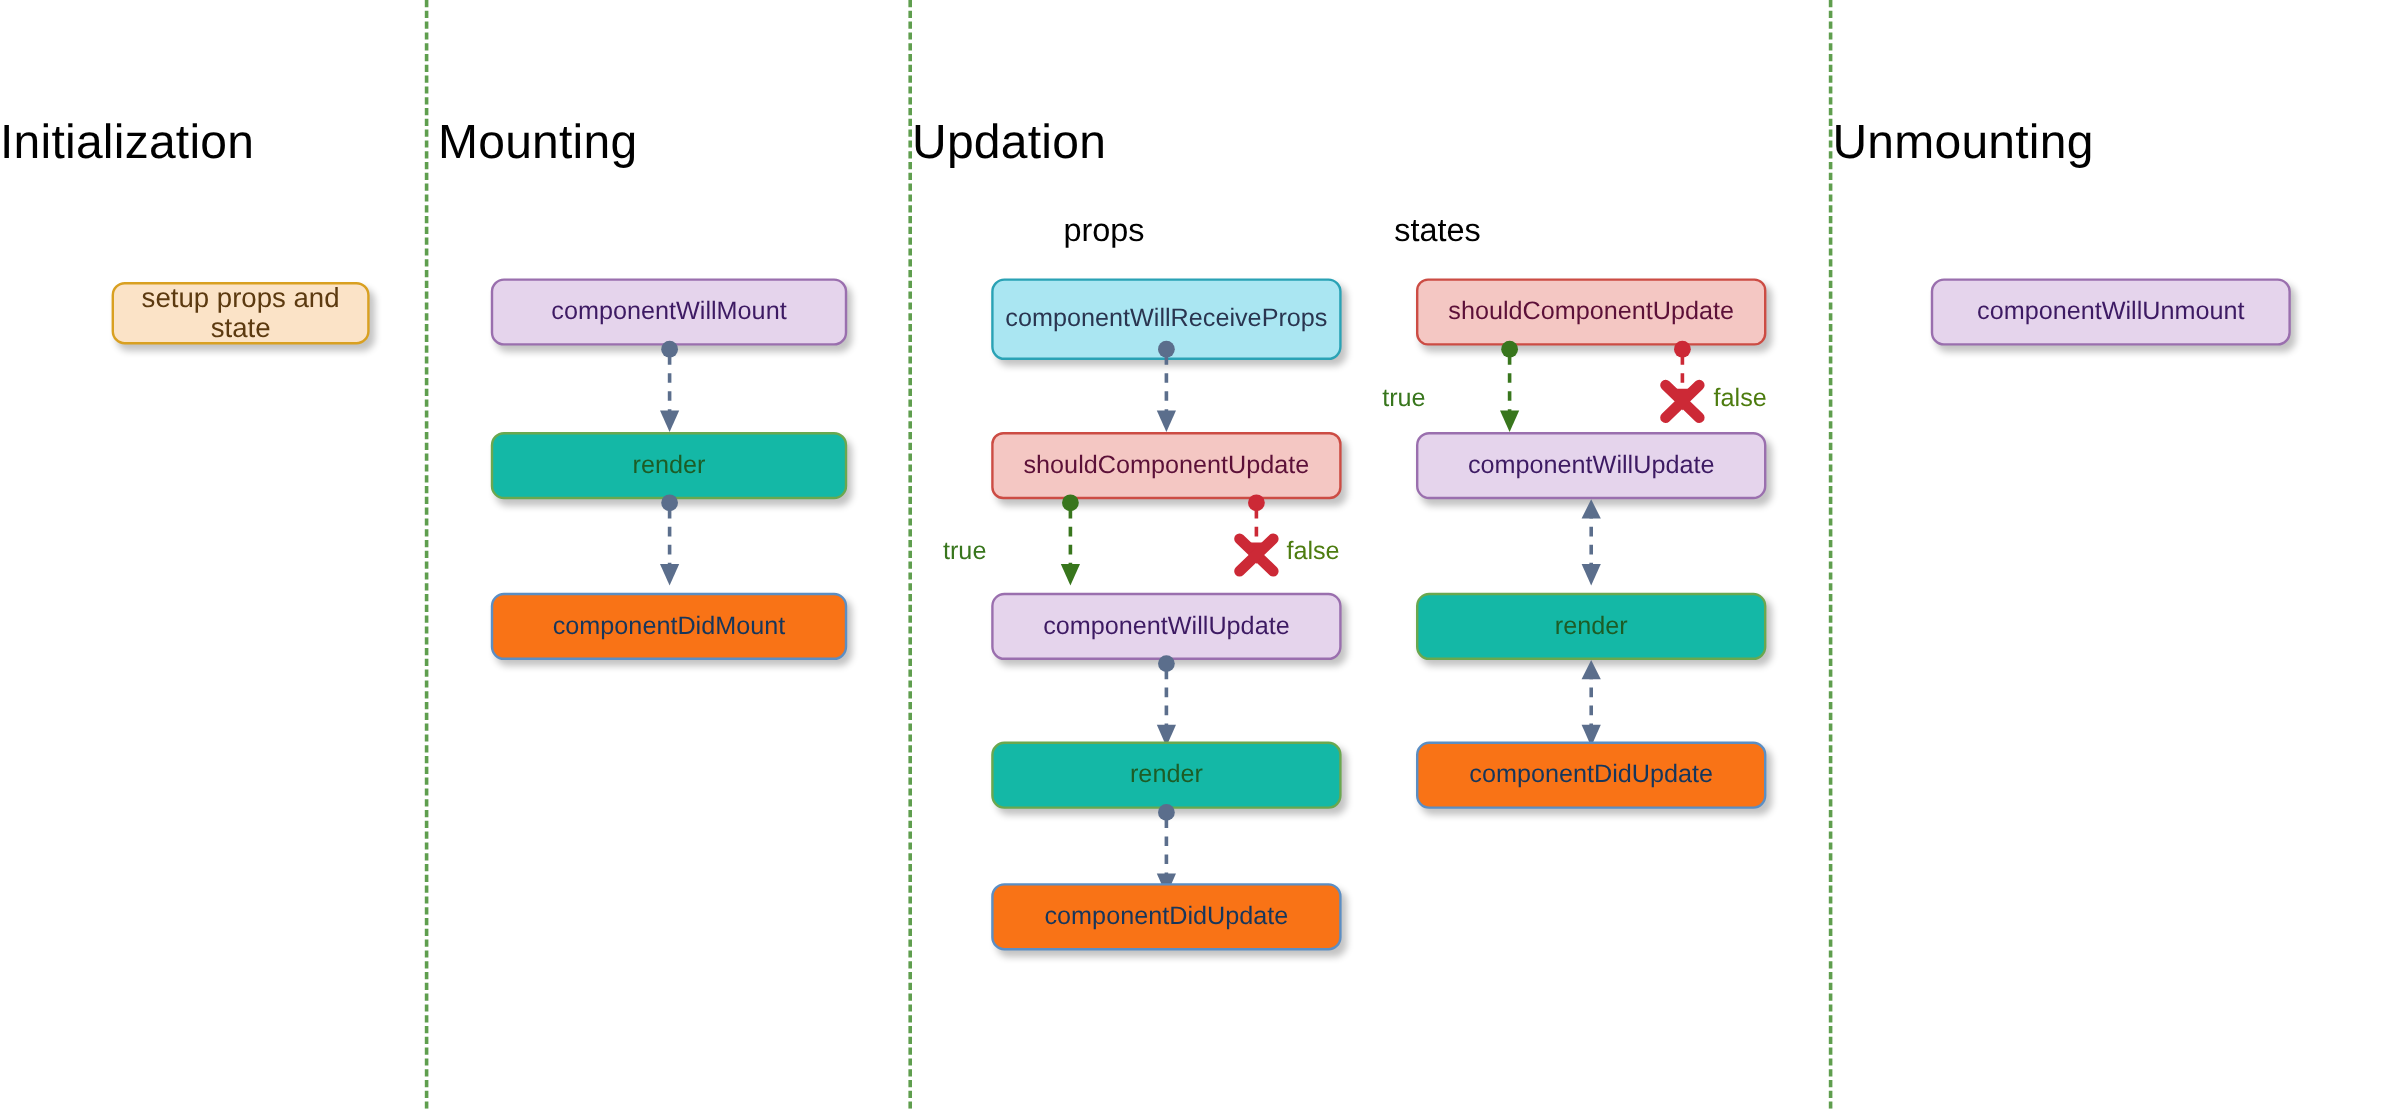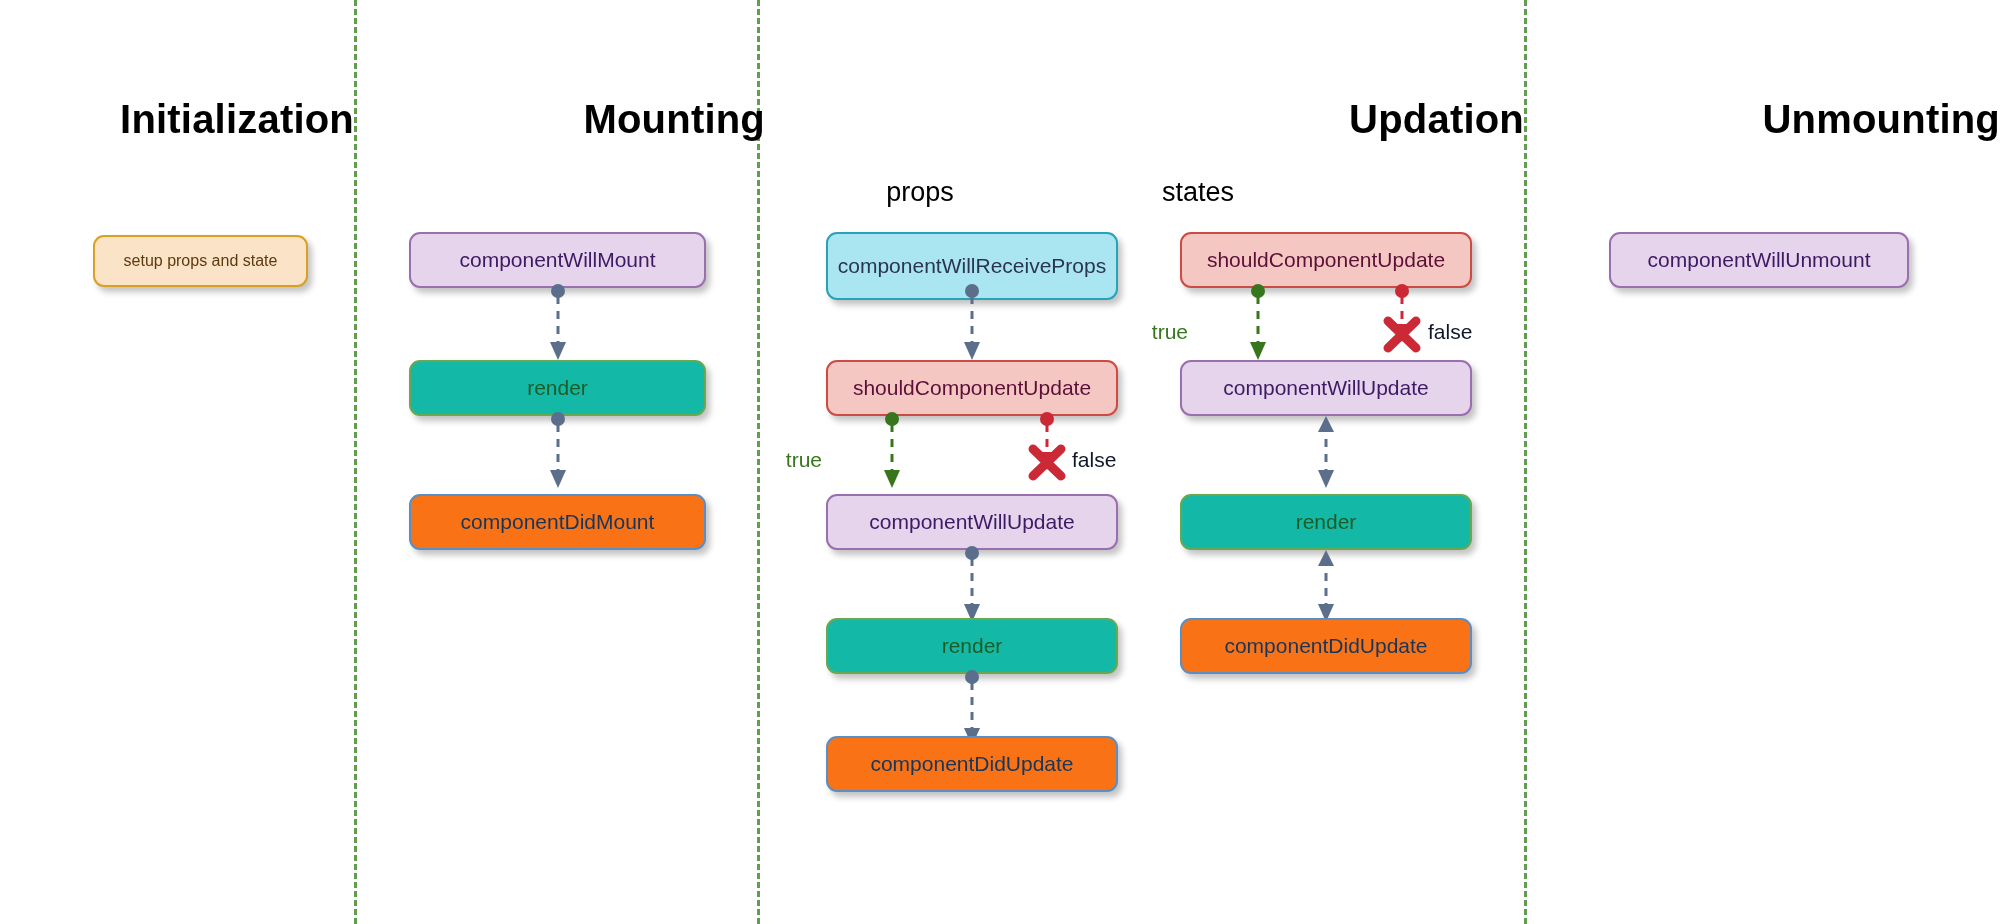--- a/index.html
+++ b/index.html
@@ -13,59 +13,59 @@
 
   
   .divider {
     position: absolute; top: 0; width: 0;
     border-left: 3px dashed #5f9e4e;
     height: 924px;
   }
 
   
   .section-title {
-    position: absolute; text-align: right;
-    font-size: 40px; font-weight: 700; color: #000000;
+    position: absolute; text-align: left;
+    font-size: 40px; font-weight: 400; color: #000000;
     letter-spacing: .2px; white-space: nowrap;
   }
   .sub-title {
     position: absolute; text-align: center;
     font-size: 27px; font-weight: 400; color: #000000;
     white-space: nowrap;
   }
 
   
   .node {
     position: absolute;
     display: flex; align-items: center; justify-content: center;
     border-radius: 11px;
     border-width: 2px; border-style: solid;
     font-size: 21px; line-height: 1.1;
     text-align: center;
     box-shadow: 4px 5px 6px rgba(0,0,0,.24);
     padding: 0 8px;
   }
-  .node.small { font-size: 16px; }
+  .node.small { font-size: 23px; }
 
   .n-orange { background:#fbe3c7; border-color:#d9a021; color:#5c3a10; }
   .n-purple { background:#e5d4ec; border-color:#9a6fae; color:#3d1a63; }
   .n-green  { background:#14b8a6; border-color:#6aa84f; color:#1d5c26; }
   .n-blue   { background:#f97316; border-color:#5b8ec4; color:#16365c; }
   .n-cyan   { background:#aae6f2; border-color:#2aa2b5; color:#2a3550; }
-  .n-red    { background:#f4c7c3; border-color:#cc4c44; color:#5c1038; }
+  .n-red    { background:#f4c7c3; border-color:#cc4c44; color:#5c1038;border-radius:10px; }
 
   
   .conn { position: absolute; }
   .conn svg { display:block; overflow: visible; }
 
   .lbl {
     position: absolute; font-size: 21px; white-space: nowrap;
   }
   .lbl-true  { color:#38761d; }
-  .lbl-false { color:#0f172a;text-align:center; }
+  .lbl-false { color:#4d7c0f;text-align:center; }
 </style>
 </head>
 <body>
 
 <div id="stage">
 
   <div class="divider" style="left:354px;"></div>
   <div class="divider" style="left:757px;"></div>
   <div class="divider" style="left:1524px;"></div>
 

